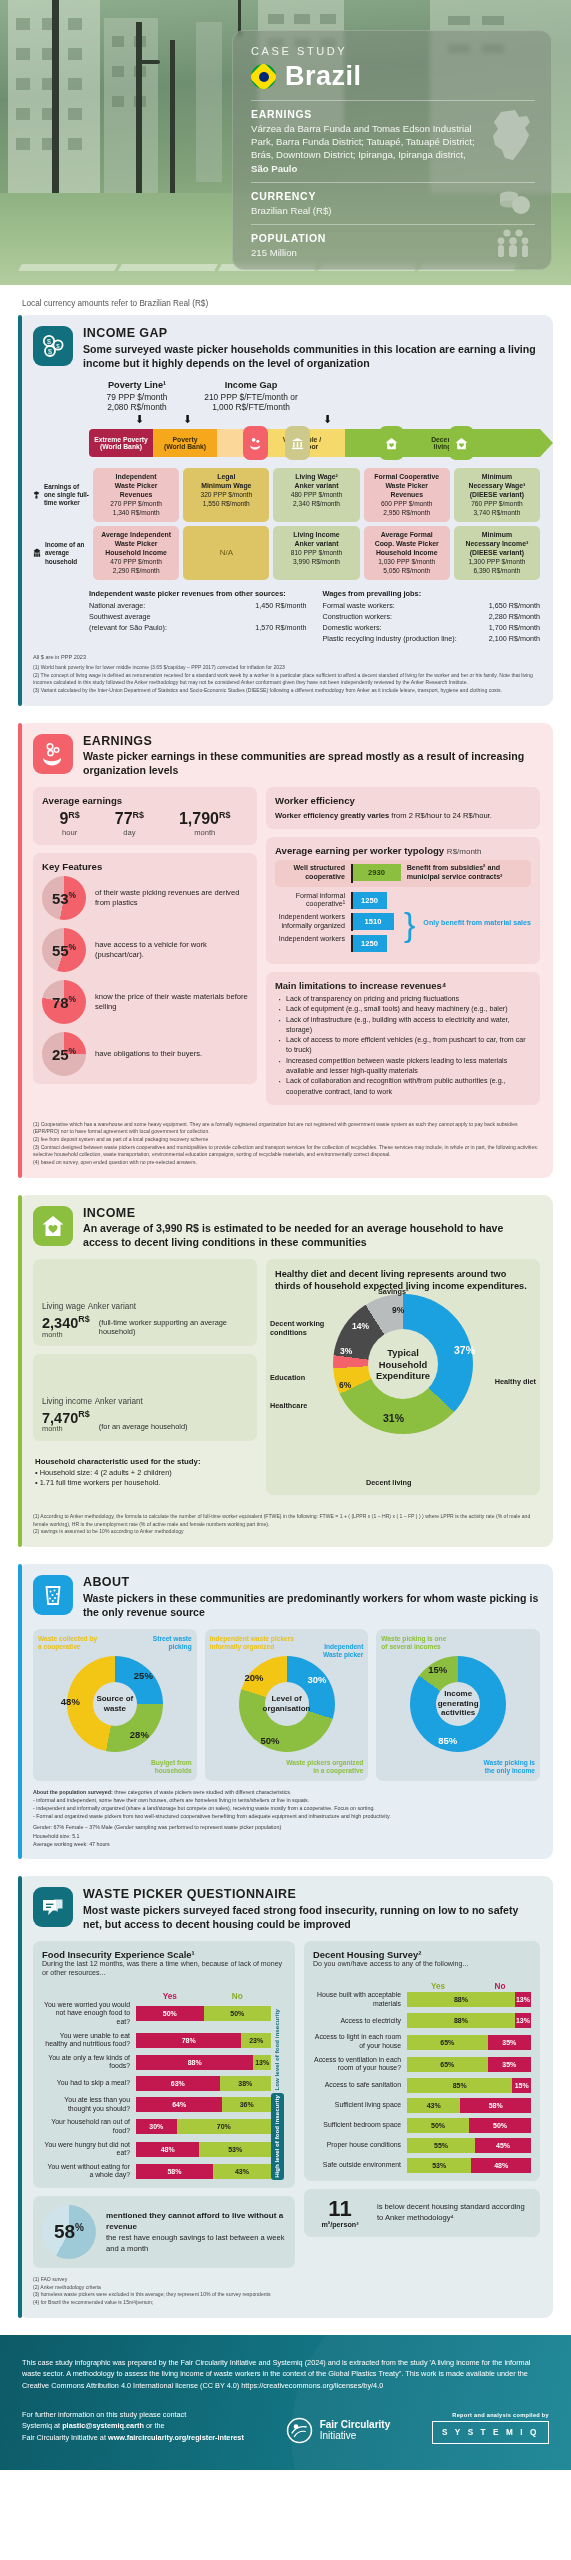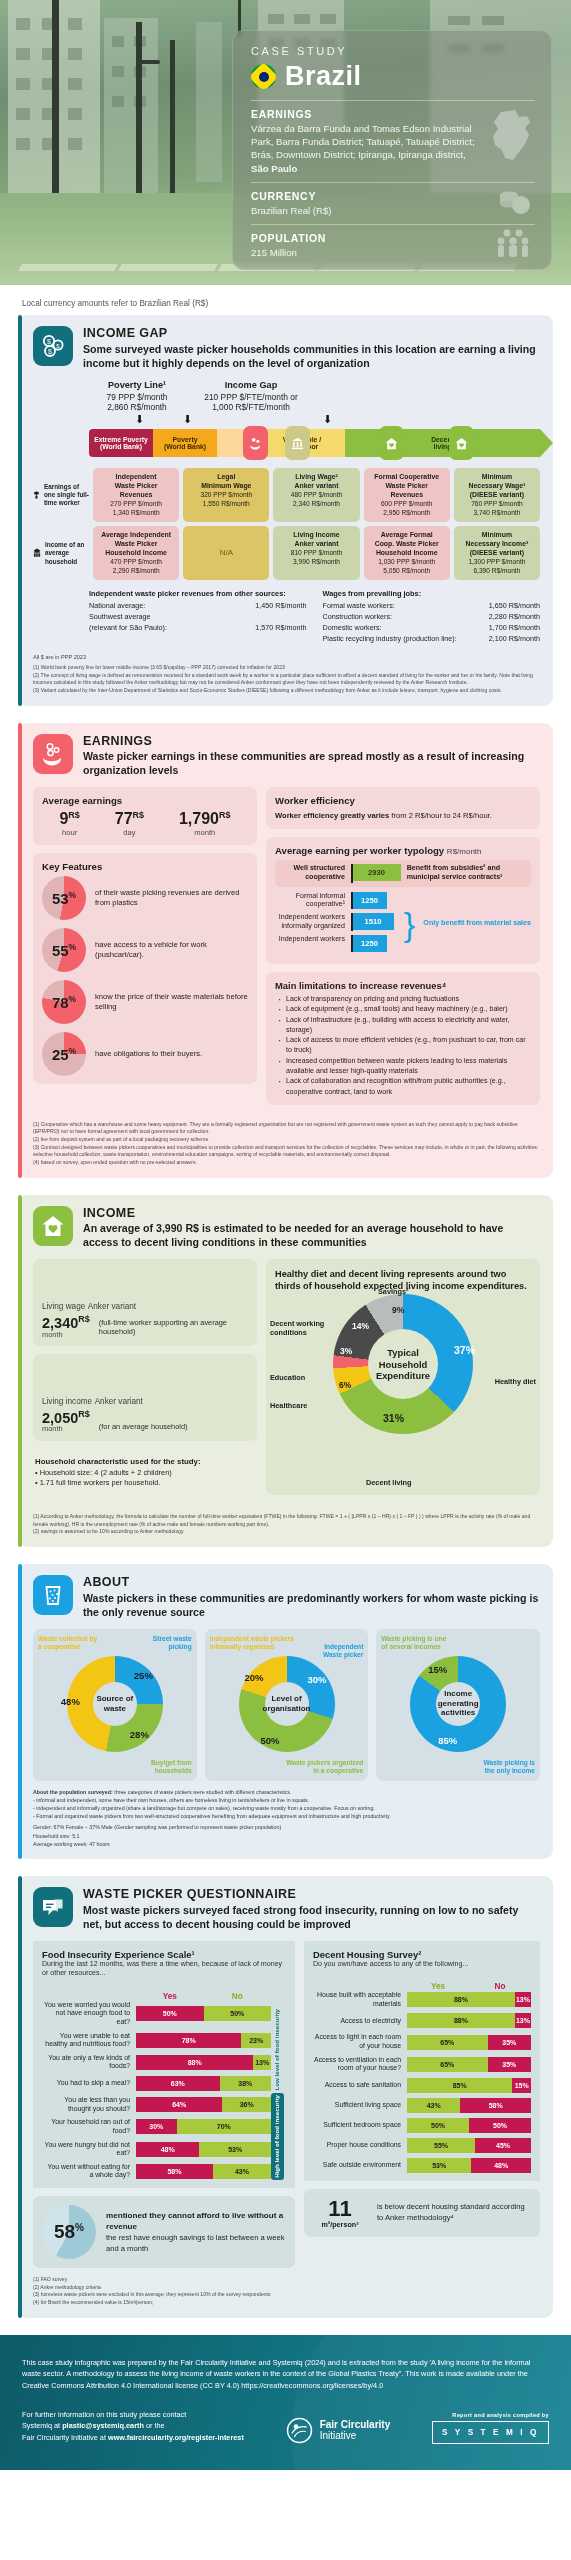--- a/index.html
+++ b/index.html
@@ -233,21 +233,21 @@
   .plab { position:absolute; font-size: 6.6px; font-weight:bold; line-height:1.25; }
   .pval { position:absolute; font-size: 9.5px; font-weight:bold; }
   .c-yellow { color:#e8c11c; } .c-blue { color:#1ba0e0; } .c-green { color:#8cbf3f; }
   .about-note { font-size: 5.3px; line-height:1.55; margin-top: 7px; color:#3a3a3a; }
   .about-note b { font-weight:bold; }
 
   
   .s-quest { background: #e6edef; }
   .s-quest::before { background:#12707e; }
   .s-quest .sec-icon { background:#12707e; }
-  .qpanel { background:#d3e0e0; border-radius: 1px; padding: 8px 9px; margin-bottom: 8px; }
+  .qpanel { background:#d3e0e0; border-radius: 7px; padding: 8px 9px; margin-bottom: 8px; }
   .q-title { font-size: 9.4px; font-weight:bold; }
   .q-sub { font-size: 7.1px; line-height:1.35; color:#2e2e2e; margin-bottom: 13px; }
   .yn-head { display:flex; font-size: 8.2px; font-weight:bold; }
   .q-row { display:flex; align-items:center; margin-bottom: 5px; }
   .q-lab { width: 94px; text-align:right; padding-right: 6px; font-size: 6.9px; line-height:1.25; flex:0 0 auto; }
   .q-bars { flex:1; display:flex; height: 15px; }
   .q-bars .seg2 { display:flex; align-items:center; justify-content:center;
                   font-size: 7px; font-weight:bold; }
   .mag { background:#c3174f; color:#fff; }
   .lime { background:#a8c93b; color:#1d1d1b; }
@@ -414,21 +414,21 @@
       <div>
         <div class="sec-title">INCOME GAP</div>
         <div class="sec-sub">Some surveyed waste picker households communities in this location are earning a living income but it highly depends on the level of organization</div>
       </div>
     </div>
 
     <div class="gap-heads">
       <div class="gap-h pl">
         <div class="t">Poverty Line¹</div>
         <div>79 PPP $/month</div>
-        <div>2,860 R$/month</div>
+        <div>2,080 R$/month</div>
       </div>
       <div class="gap-h ig">
         <div class="t">Income Gap</div>
         <div>210 PPP $/FTE/month or</div>
         <div>1,000 R$/FTE/month</div>
       </div>
     </div>
 
     <div class="arrows">
       <div class="arr" style="left:102px">⬇</div>
@@ -781,21 +781,21 @@
             </div>
             <div class="wage-note">(full-time worker supporting an average household)</div>
           </div>
         </div>
         <div class="panel">
           <div class="wage-l">
             <span>Living income</span> <span>Anker variant</span>
           </div>
           <div class="wage-row">
             <div class="wage-v">
-              <span>2,050</span><sup>R$</sup>
+              <span>7,470</span><sup>R$</sup>
               <span class="mo">month</span>
             </div>
             <div class="wage-note">(for an average household)</div>
           </div>
         </div>
         <div class="panel" style="background:transparent;padding-left:2px">
           <div class="hh-title">Household characteristic used for the study:</div>
           <div class="hh-line">• Household size: 4 (2 adults + 2 children)</div>
           <div class="hh-line">• 1.71 full time workers per household.</div>
         </div>

